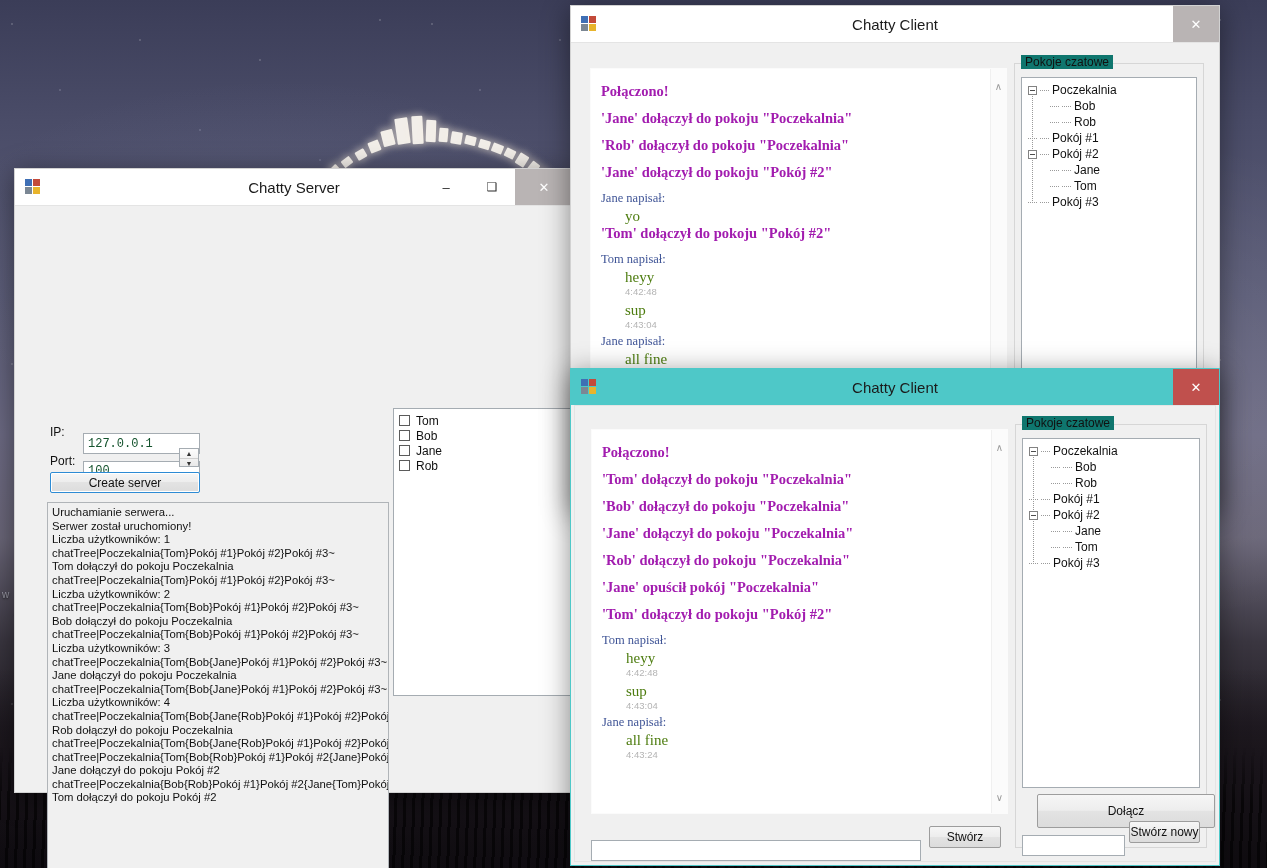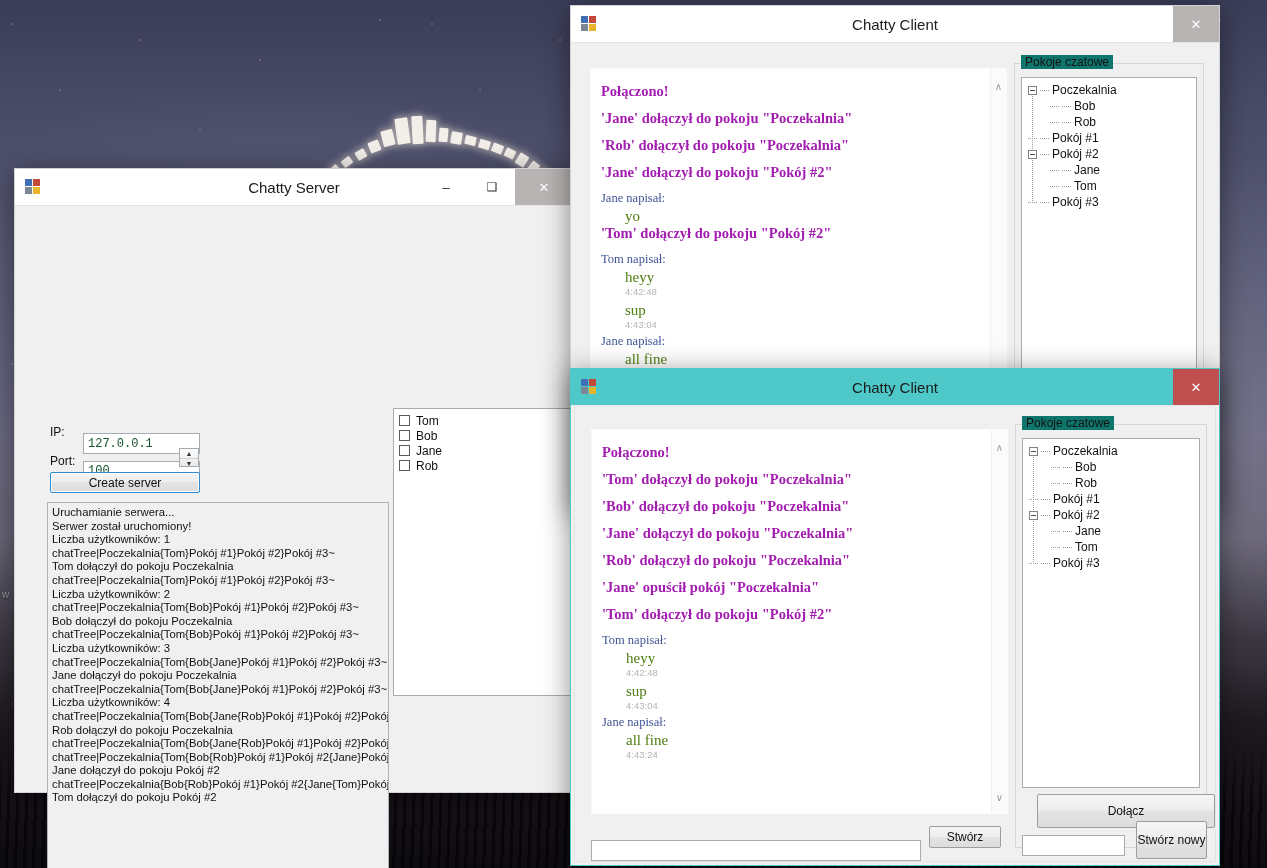--- a/index.html
+++ b/index.html
@@ -350,16 +350,16 @@
             <span>Tom</span>
           </div>
           <div class="tv-row l0">
             <span class="tv-dash"></span>
             <span class="tv-dash"></span>
             <span>Pokój #3</span>
           </div>
         </div>
       <div class="btn" style="position:absolute;left:21px;top:369px;width:178px;height:34px;">Dołącz</div>
       <input class="tbox" style="position: absolute; left: 6px; top: 396px; width: 103px; height: 21px;" value="">
-      <div class="btn" style="position:absolute;left:120px;top:396px;width:71px;height:38px;">Stwórz nowy</div>
+      <div class="btn" style="position:absolute;left:113px;top:396px;width:71px;height:22px;">Stwórz nowy</div>
     </div>
   </div>
 </div>
 
 </body></html>

